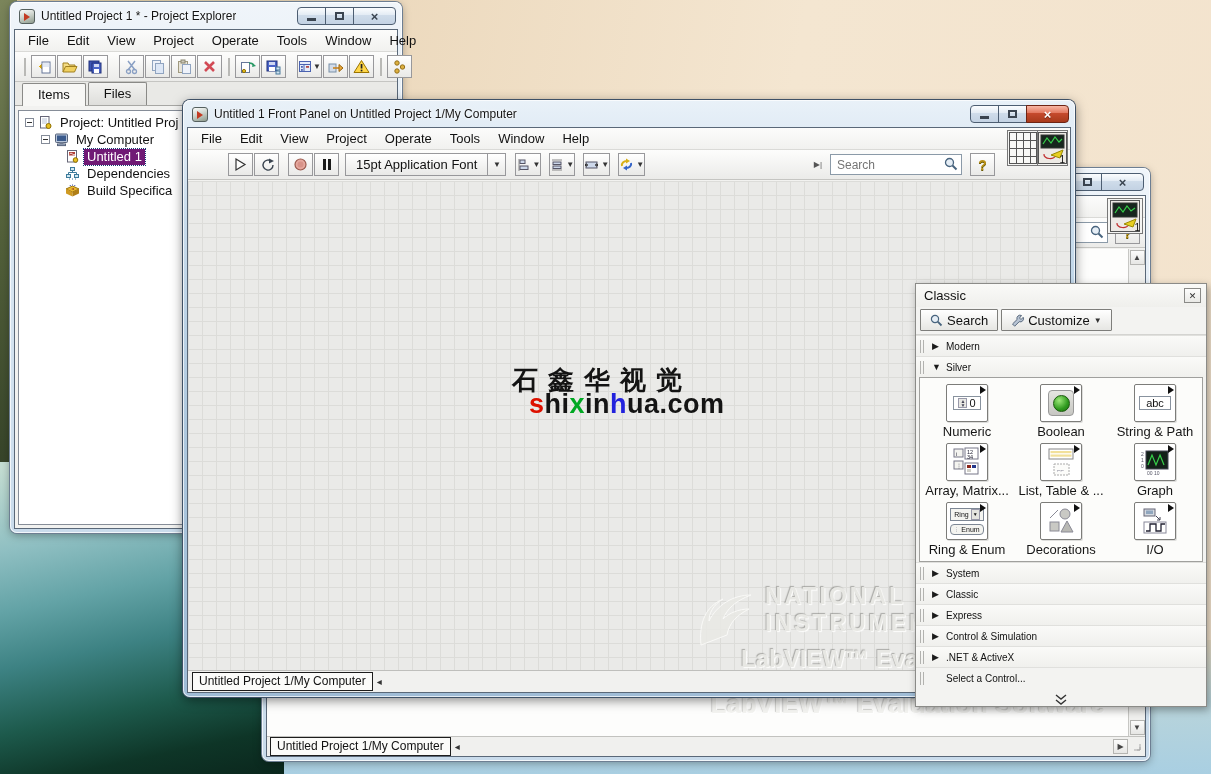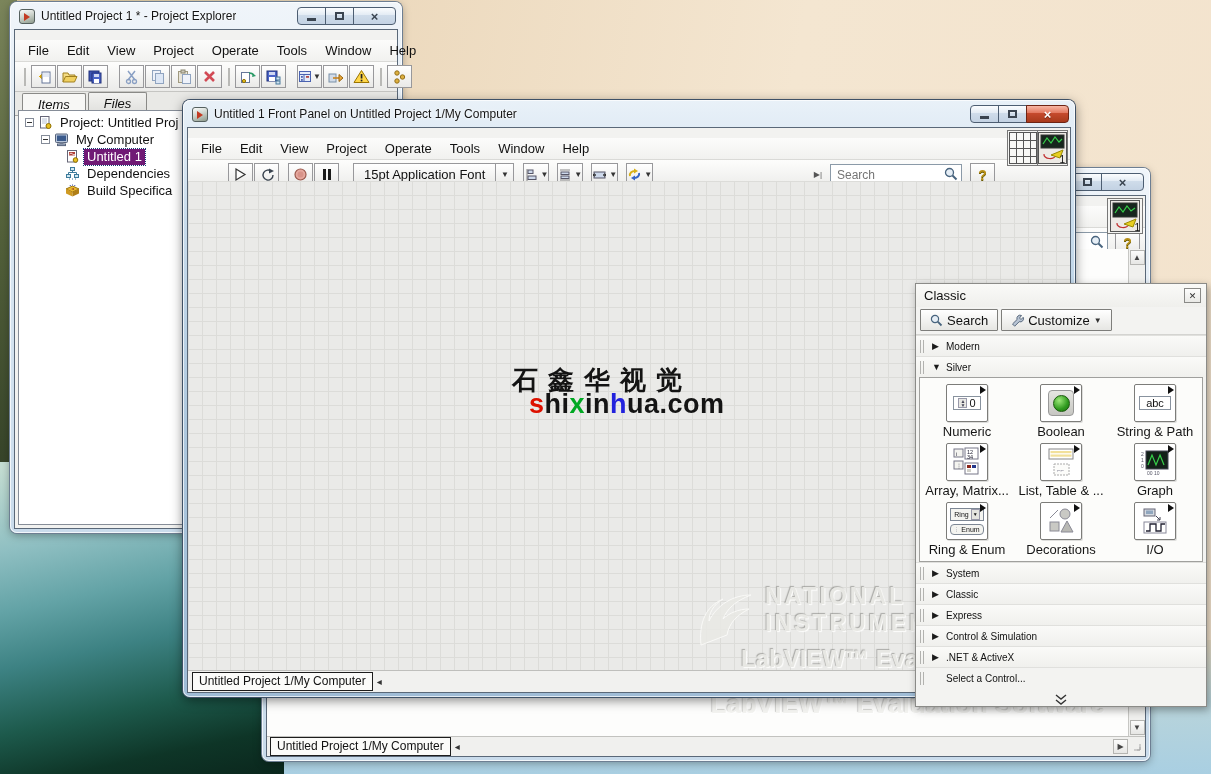--- a/index.html
+++ b/index.html
@@ -31,54 +31,54 @@
     background:linear-gradient(#fbfdfe,#e2ebf4 45%,#cfdcea 46%,#c3d2e3); }
   .cbtn.first { border-radius:4px 0 0 4px; } .cbtn.last { border-radius:0 4px 4px 0; width:43px; }
   .cbtn .g-min { width:9px; height:3px; background:#3a4450; margin-top:6px; }
   .cbtn .g-max { width:9px; height:8px; border:2px solid #3a4450; }
   .cbtn .g-close { font-size:13px; font-weight:bold; color:#3a4450; line-height:1; }
   .cbtn.red { background:linear-gradient(#f7b7a5,#e2755c 45%,#c54a2d 46%,#a83a1c); border-color:#6e2414; }
   .cbtn.red .g-close { color:#fff; text-shadow:0 1px 1px rgba(0,0,0,.4); }
   .client { position:absolute; left:4px; right:4px; bottom:4px; top:27px; background:#f2f2f0; border:1px solid #5a6878; }
 
   .menubar { height:22px; display:flex; align-items:center; padding-left:4px;
-    background:linear-gradient(#fcfcfb,#f1f1ef); border-bottom:1px solid #dadad7;margin-top:10px; }
+    background:linear-gradient(#fcfcfb,#f1f1ef); border-bottom:1px solid #dadad7; }
   .menu-item { padding:2px 9px; font-size:13px; }
   .toolbar { height:30px; display:flex; align-items:center; padding:0 5px; gap:2px;
     background:linear-gradient(#fdfdfc,#ebebe9); border-bottom:1px solid #c5c5c2; }
   .tbtn { height:23px; min-width:25px; display:flex; align-items:center; justify-content:center; gap:2px; margin-left:-1px;
     border:1px solid #98989b; background:linear-gradient(#ffffff,#e9e9e7); }
   .sep1 { width:1px; height:18px; background:#b9b9b6; margin:0 4px; }
   .sep2 { width:5px; height:18px; border-left:1px solid #b9b9b6; border-right:1px solid #b9b9b6; margin:0 4px; }
   .dd-arrow { font-size:8px; color:#333; }
 
   
   #pe { left:10px; top:2px; width:392px; height:531px; z-index:10; }
-  .tabs-row { height:24px; background:#e9e9e6; display:flex; align-items:flex-end; padding-left:7px; border-bottom:1px solid #a7a7a4;font-style:italic; }
+  .tabs-row { height:24px; background:#e9e9e6; display:flex; align-items:flex-end; padding-left:7px; border-bottom:1px solid #a7a7a4; }
   .tab { font-size:13px; padding:3px 15px 4px; margin-right:2px; border:1px solid #8a8a87; border-bottom:none;
     border-radius:2px 2px 0 0; background:linear-gradient(#f2f2f0,#dededb); }
   .tab.active { background:#f7f7f5; position:relative; top:1px; }
   .tree-panel { position:absolute; left:3px; right:3px; top:80px; bottom:3px; background:#fff; border:1px solid #868d98; padding-top:3px; overflow:hidden; }
   .tree-row { display:flex; align-items:center; height:17px; gap:4px; white-space:nowrap; }
   .expander { width:9px; height:9px; border:1px solid #848b98; background:#fff; position:relative; flex:0 0 auto; }
   .expander:after { content:""; position:absolute; left:1px; top:3px; width:5px; height:1px; background:#333; }
   .tree-label { padding:0 3px 1px; }
   .tree-label.sel { background:#701a75; color:#fff; outline:1px dotted #163a74; }
   .ticon { flex:0 0 auto; }
 
   
   #fp { left:183px; top:100px; width:892px; height:597px; z-index:30; }
   .panel-grid { position:absolute; left:0; right:0; top:53px; bottom:22px; background-color:#eaeae8; overflow:hidden;
     background-image:linear-gradient(#dcdcd9 1px,transparent 1px),linear-gradient(90deg,#dcdcd9 1px,transparent 1px);
     background-size:14px 14px; }
   .fp-bottombar { position:absolute; left:0; right:0; bottom:0; height:22px; background:#f1f1ef; border-top:1px solid #bfbfbc;
     display:flex; align-items:center; padding-left:4px; gap:4px; }
   .path-box { border:1px solid #1d1d1d; background:#fbfbf9; font-size:12px; padding:1px 6px 2px; white-space:nowrap; }
   .back-arrow { font-size:10px; color:#333; }
-  .font-select { height:23px; display:flex; align-items:center; margin-left:12px;
+  .font-select { height:23px; display:flex; align-items:center; margin-left:4px;
     border:1px solid #98989b; background:linear-gradient(#ffffff,#e9e9e7); }
   .font-select .fs-label { padding:0 10px; font-size:13px; }
   .font-select .fs-arrow { width:18px; align-self:stretch; display:flex; align-items:center; justify-content:center; border-left:1px solid #98989b; }
   .searchwrap { position:relative; margin-left:6px; }
   .searchwrap input { width:132px; height:21px; border:1px solid #8b9aa8; background:#fff; font-size:12px; padding:0 22px 0 6px;
     font-family:"Liberation Sans",sans-serif; color:#222; }
   .searchwrap svg { position:absolute; right:4px; top:3px; }
   .helpbtn { font-weight:bold; color:#b89018; font-size:14px; text-shadow:0 1px 0 #6a5a00; }
   .corner-icons { position:absolute; top:2px; right:2px; display:flex; z-index:5; }
   .cicell { width:31px; height:36px; border:1px solid #777; margin-left:-1px; background:#f5f5f3; display:flex; align-items:center; justify-content:center; position:relative; }

